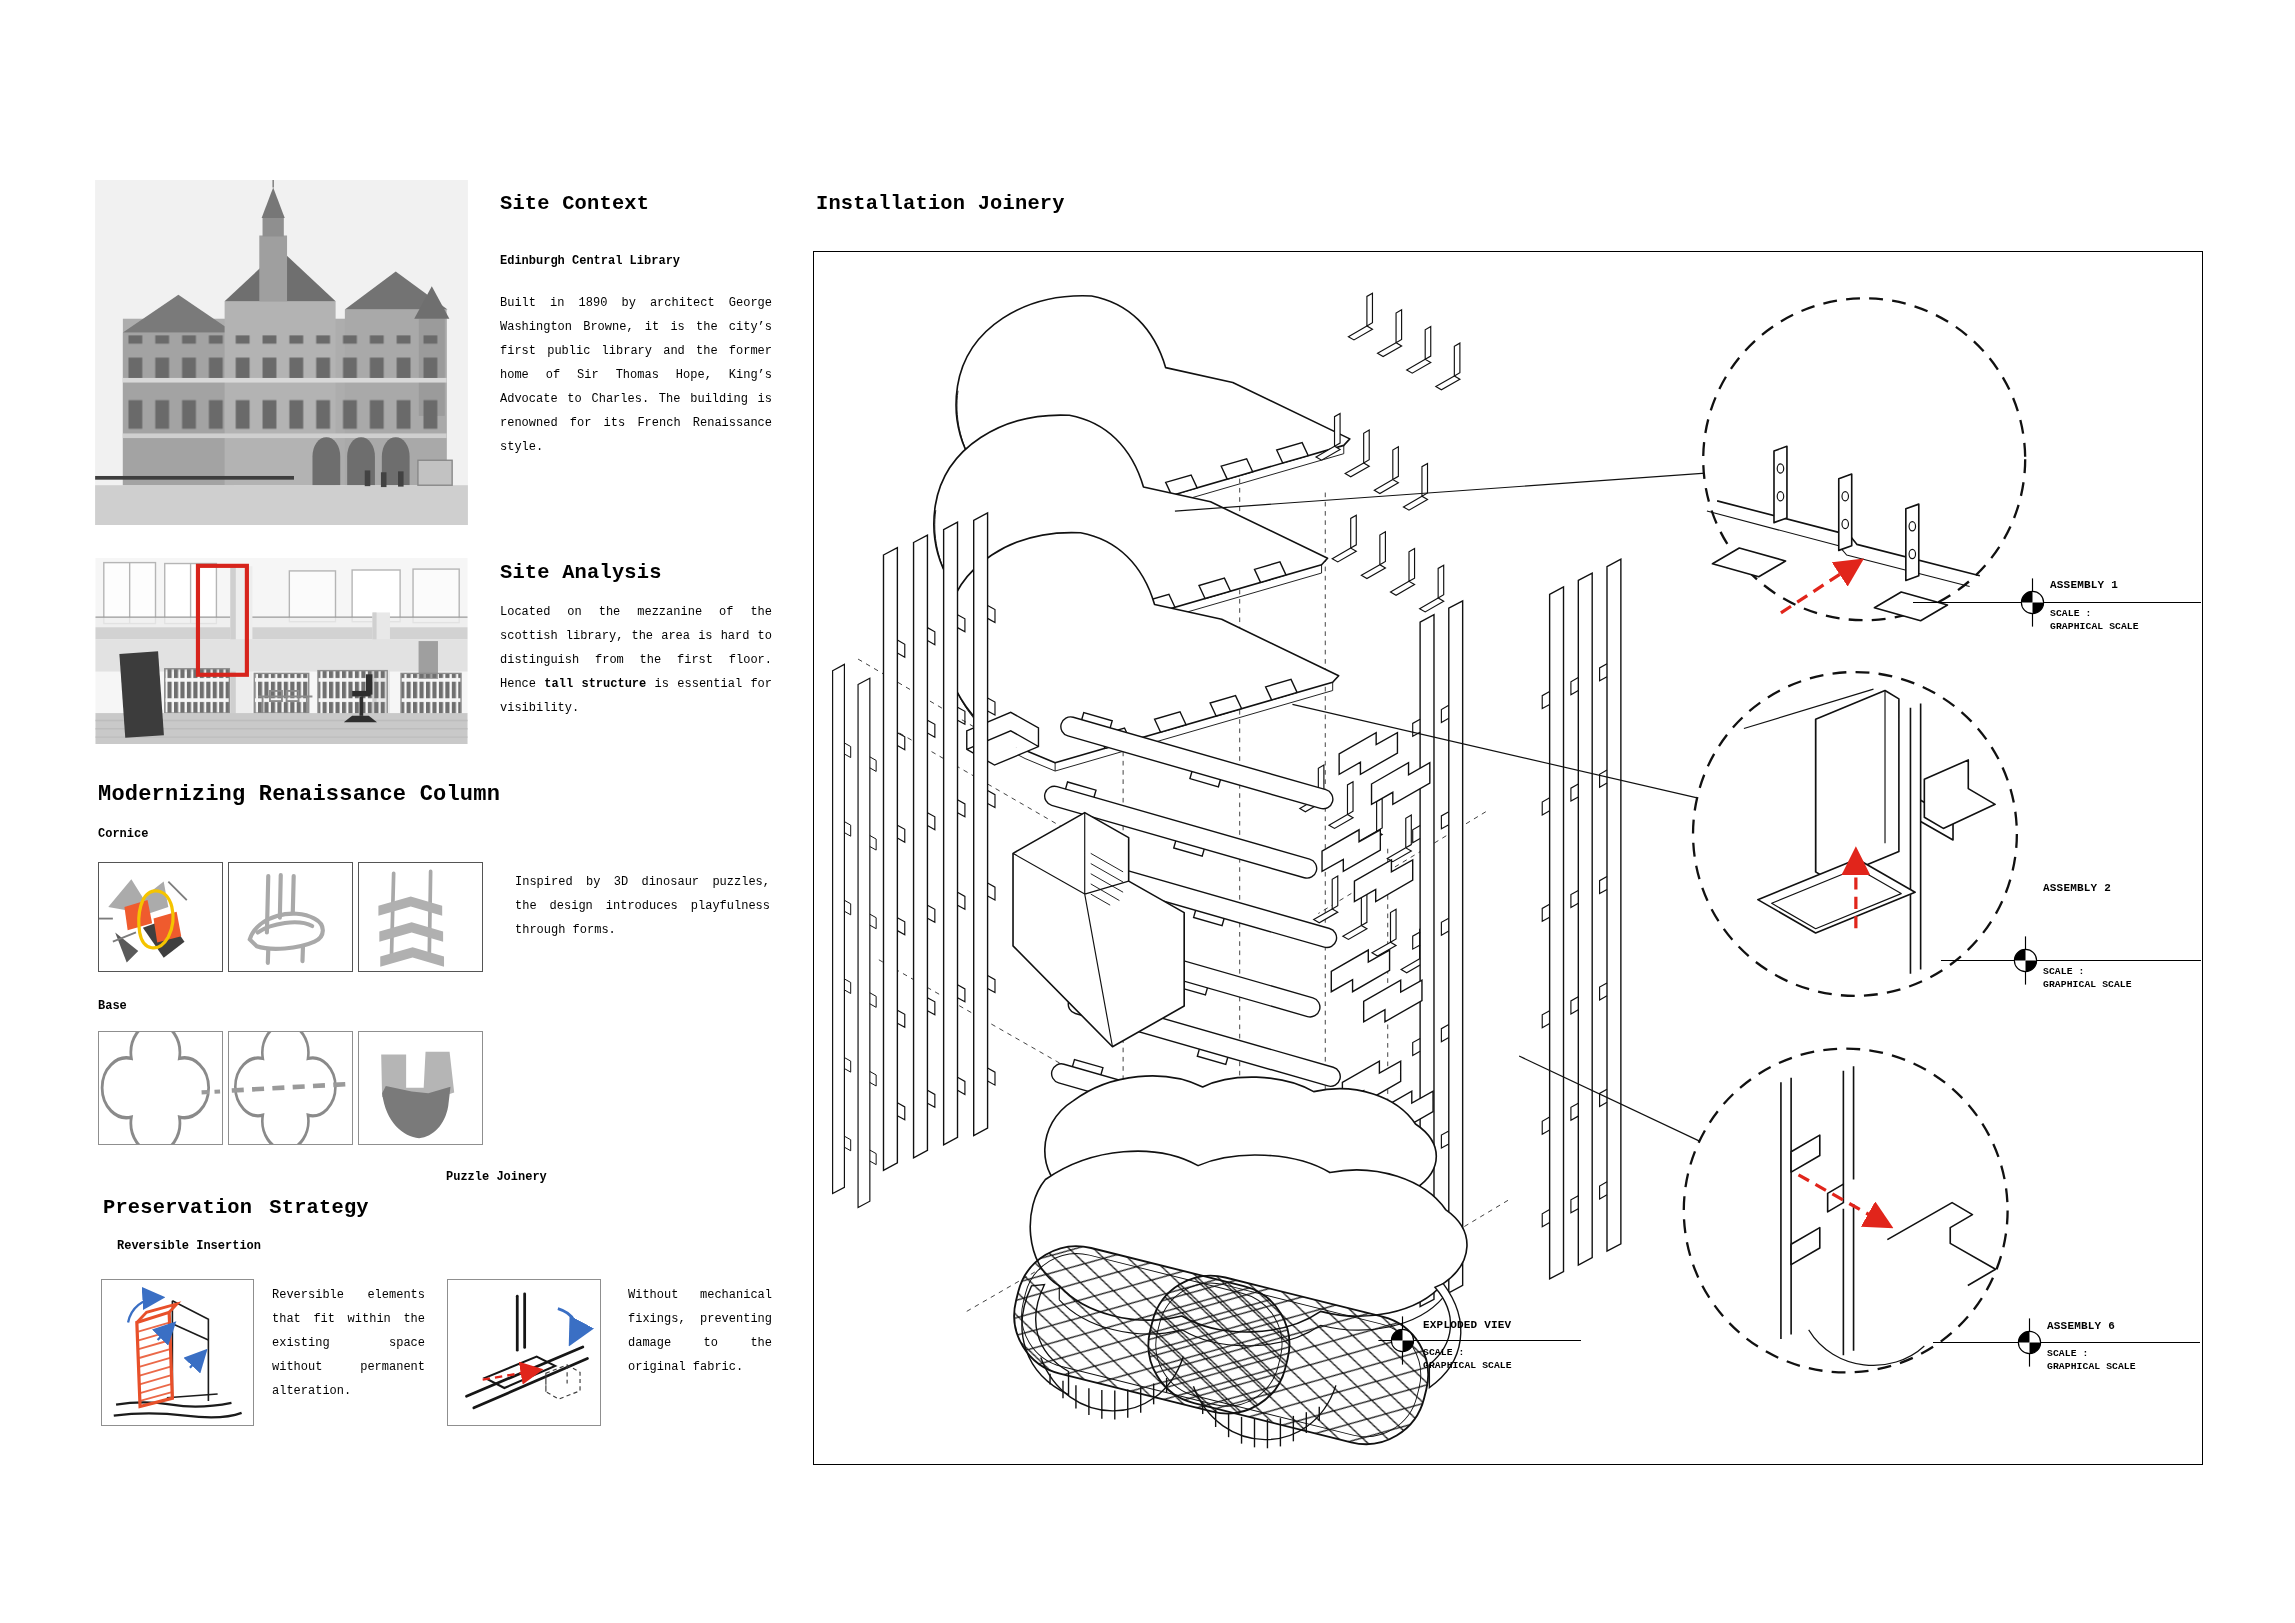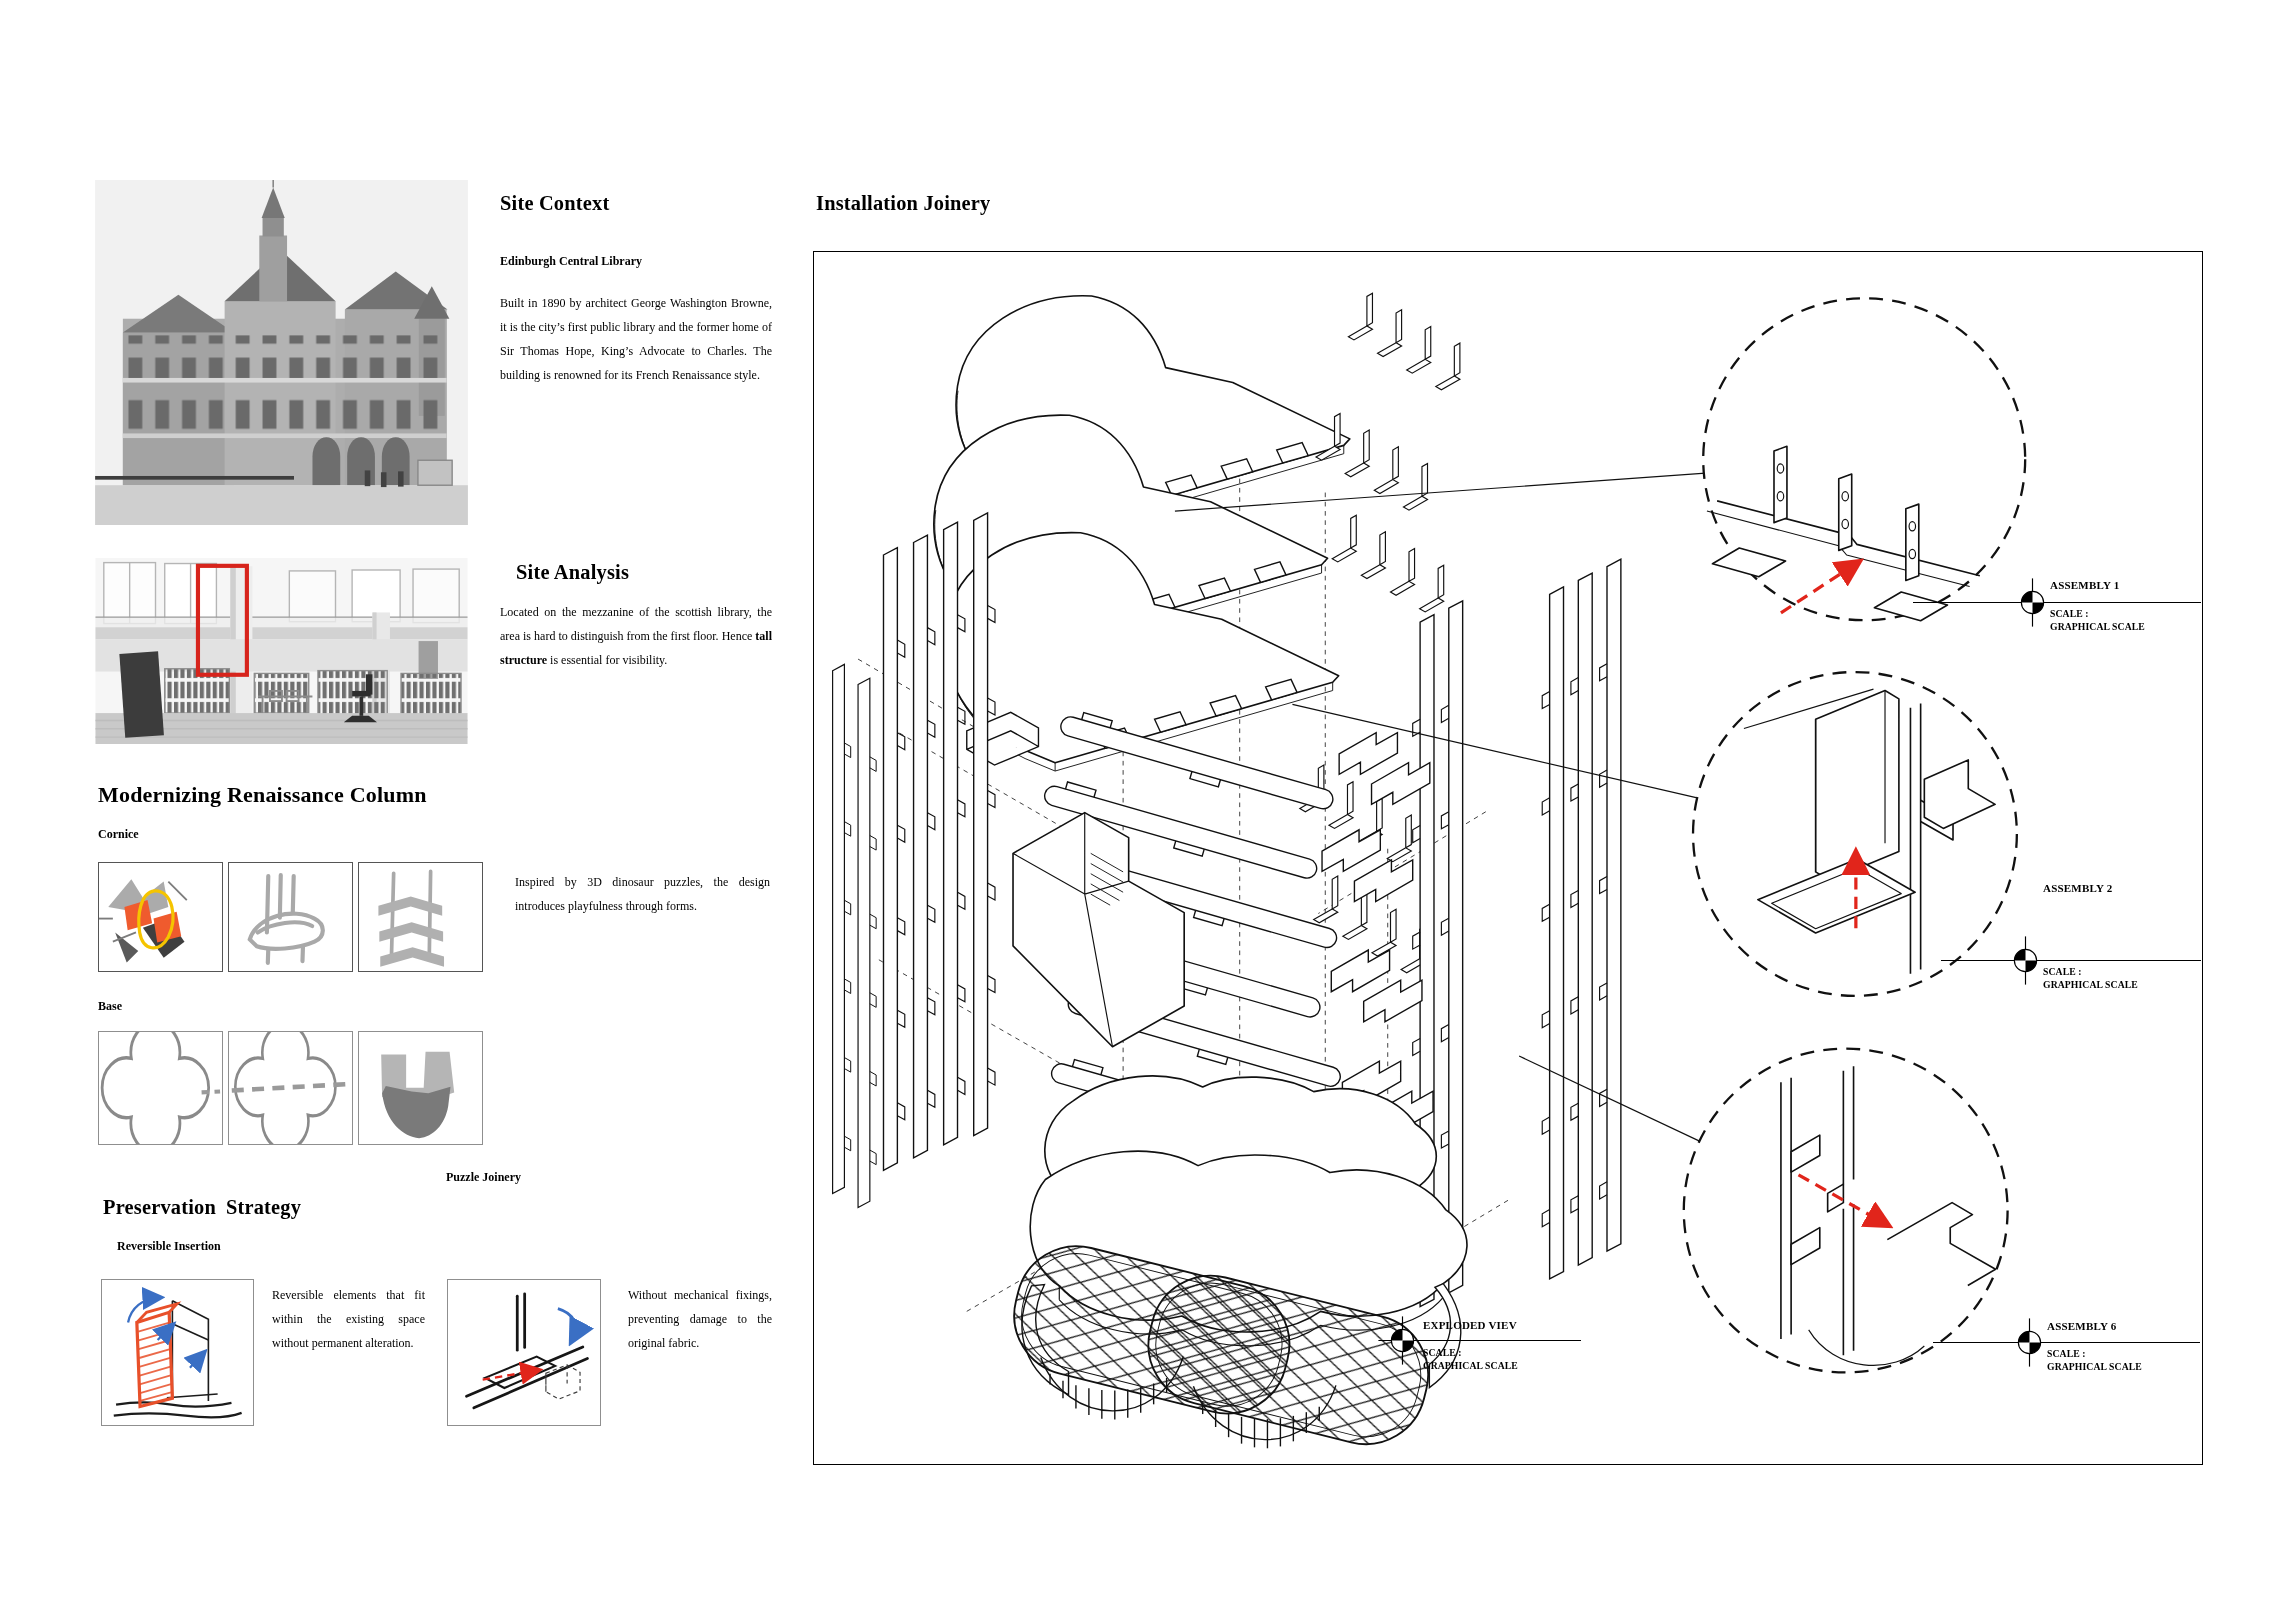--- a/index.html
+++ b/index.html
@@ -1,17 +1,17 @@
 <!DOCTYPE html>
 <html style="font-size:7.4px"><head>
 <meta charset="utf-8">
 <style>
   html,body{margin:0;padding:0;background:#fff;}
   .page{position:relative;width:2295px;height:1623px;background:#ffffff;overflow:hidden;
-        font-family:Liberation Serif, serif;color:#000;}
+        font-family:Liberation Mono, monospace;color:#000;}
   .abs{position:absolute;}
   .h1{font-size:20.4px;font-weight:700;letter-spacing:0.2px;}
   .h1.wide{word-spacing:4.6px;}
   .h1.big{font-size:22px;}
   .h2{font-size:12px;font-weight:700;}
   .body-txt{font-size:12px;line-height:24px;text-align:justify;text-align-last:left;}
   .panel{border:1.4px solid #000;background:#fff;}
   .sketch-box{border:1.4px solid #8f8f8f;background:#fff;box-sizing:border-box;}
   .sketch-box.dark{border-color:#555;}
   .label-line{border-top:1.2px solid #000;}
@@ -124,21 +124,21 @@
       <path d="M556,342 l-18,14 h72 l-18,-14 Z"></path>
     </g>
 
     <rect x="222" y="17" width="106" height="236" fill="none" stroke="#d7241c" stroke-width="9"></rect>
   </svg>
 
   <div class="abs h1" style="left:500px;top:192px">Site Context</div>
   <div class="abs h2" style="left:500px;top:254px">Edinburgh Central Library</div>
   <div class="abs body-txt" style="left:500px;top:291px;width:272px">Built in 1890 by architect George Washington Browne, it is the city’s first public library and the former home of Sir Thomas Hope, King’s Advocate to Charles. The building is renowned for its French Renaissance style.</div>
 
-  <div class="abs h1" style="left:516px;top:561px">Site Analysis</div>
+  <div class="abs h1" style="left:500px;top:561px">Site Analysis</div>
   <div class="abs body-txt" style="left:500px;top:600px;width:272px"><span>Located on the mezzanine of the scottish library, the area is hard to distinguish from the first floor. Hence </span><b>tall structure</b><span> is essential for visibility.</span></div>
 
   <div class="abs h1 big" style="left:98px;top:782px">Modernizing Renaissance Column</div>
   <div class="abs h2" style="left:98px;top:827px">Cornice</div>
 
   <div class="abs sketch-box dark" style="left:98px;top:862px;width:125px;height:110px">
     <svg width="122" height="107" viewBox="0 0 264 231">
       <path d="M 20,95 L 70,35 L 95,75 L 140,40 L 150,95 L 105,110 Z" fill="#8f8f8f" opacity=".75"></path>
       <path d="M 95,140 L 150,120 L 185,170 L 140,205 Z" fill="#3f3f3f"></path>
       <path d="M 35,150 L 85,190 L 60,215 Z" fill="#5a5a5a"></path>

